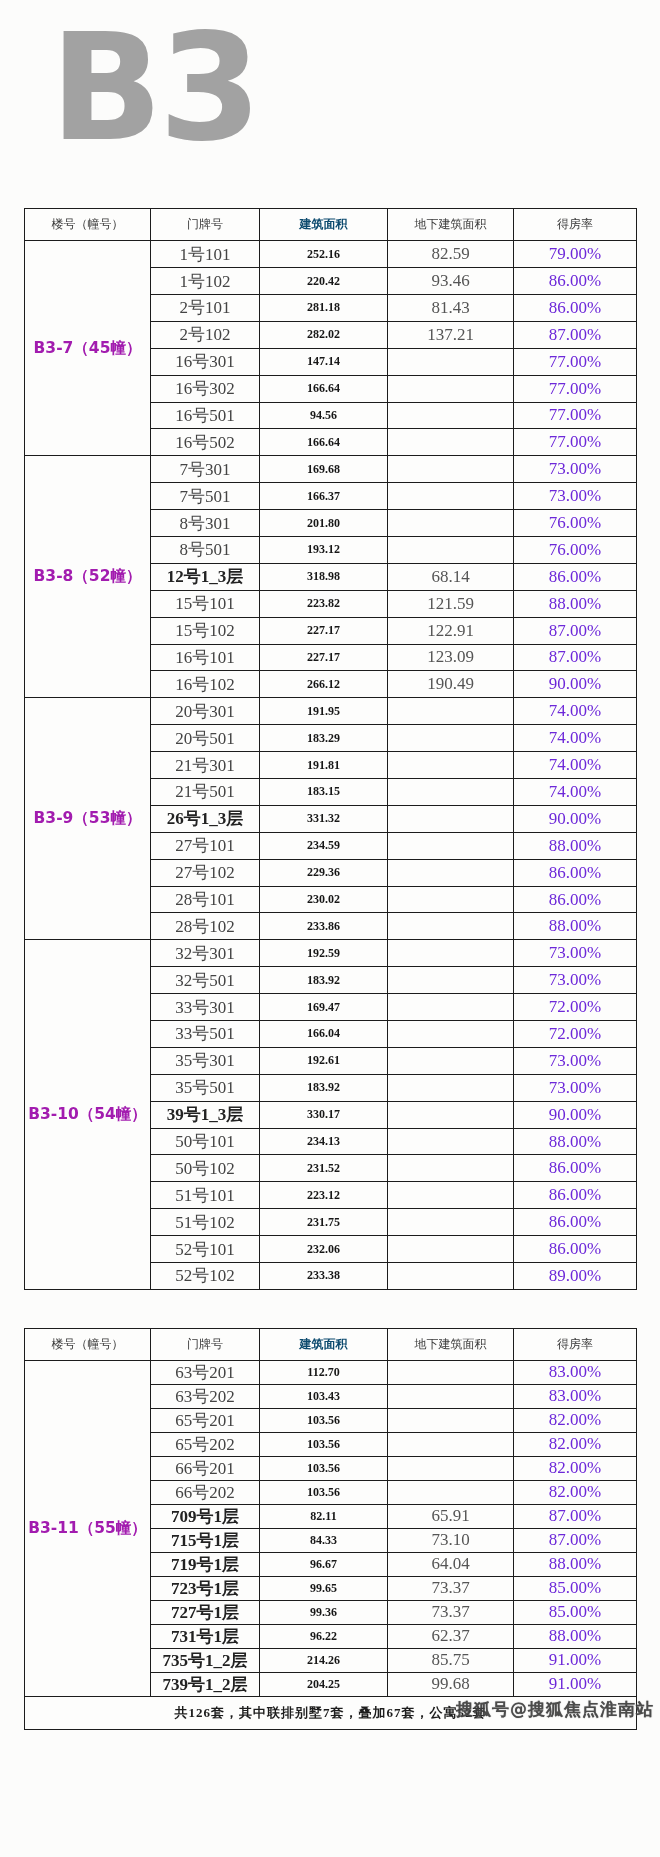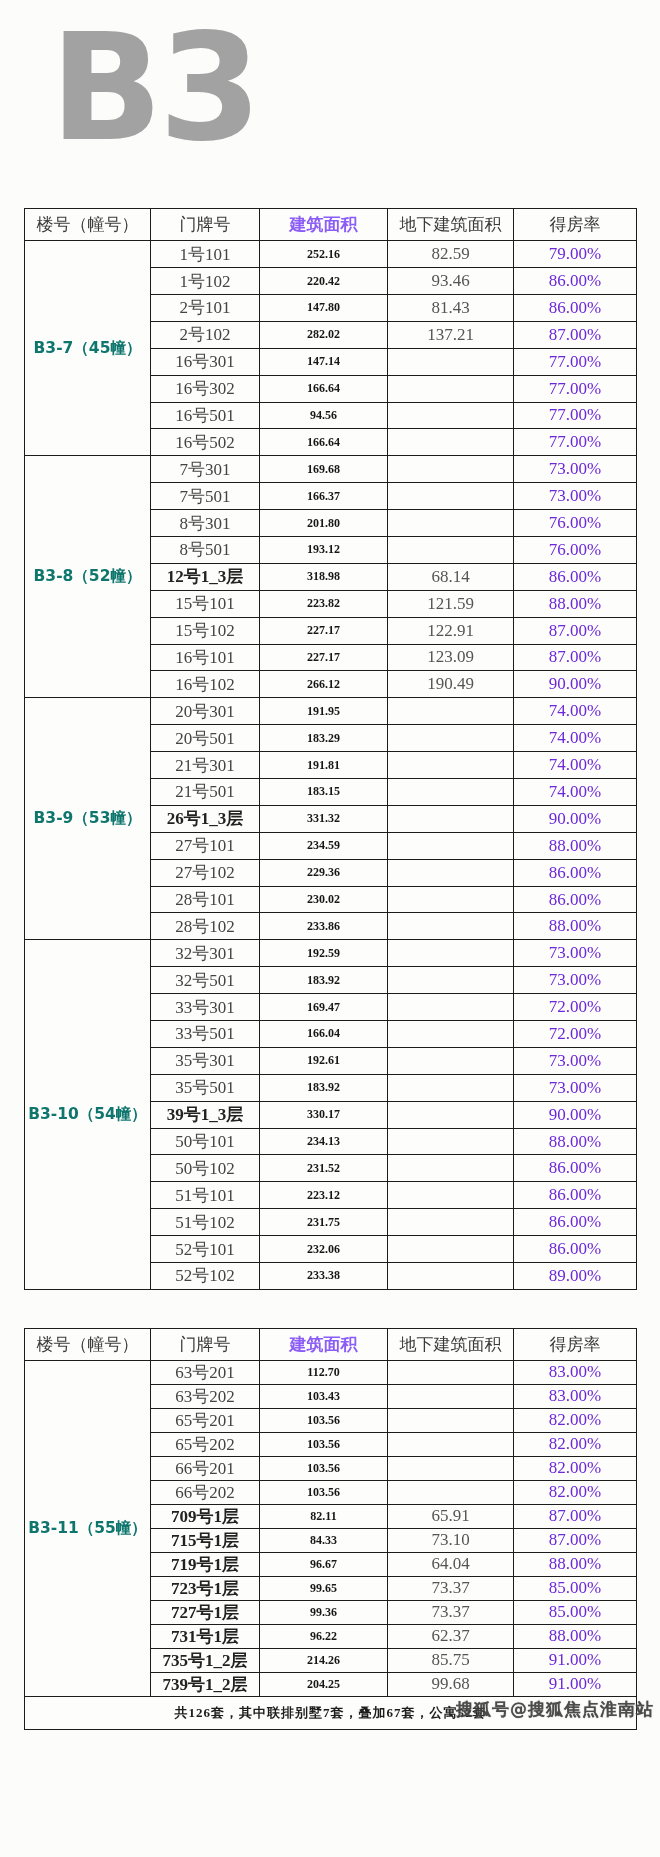--- a/index.html
+++ b/index.html
@@ -41,30 +41,30 @@
     vertical-align: middle;
     padding: 0 2px;
     font-size: 17px;
     white-space: nowrap;
     overflow: hidden;
   }
   th {
     height: 32px;
     font-weight: normal;
     color: #3a3a3a;
-    font-size: 17px;
-  }
-  th.bold { font-weight: bold; color: #8b5cf6; font-family: Liberation Serif, serif; }
+    font-size: 12px;
+  }
+  th.bold { font-weight: bold; color: #0c4a6e; font-family: Liberation Serif, serif; }
   .t1 td { height: 26.9px; }
   .t2 td { height: 16px; }
   td.group-cell {
     font-family: "DejaVu Sans", sans-serif;
     font-size: 15.5px;
     font-weight: 600;
-    color: #0f766e;
+    color: #a21caf;
     letter-spacing: 0;
     margin-left: 17px;
   }
   td.door-cell { color: #444; font-size: 17px; }
   td.door-cell.bold { font-weight: bold; color: #222; }
   td.area-cell { font-weight: bold; color: #171717; font-size: 12px; }
   td.basement-cell { color: #555; }
   td.rate-cell { color: #6d28d9; }
   td.footer-cell {
     height: 33px;
@@ -117,21 +117,21 @@
         <td class="rate-cell">79.00%</td>
       </tr>
       <tr>
         <td class="door-cell">1号102</td>
         <td class="area-cell">220.42</td>
         <td class="basement-cell">93.46</td>
         <td class="rate-cell">86.00%</td>
       </tr>
       <tr>
         <td class="door-cell">2号101</td>
-        <td class="area-cell">147.80</td>
+        <td class="area-cell">281.18</td>
         <td class="basement-cell">81.43</td>
         <td class="rate-cell">86.00%</td>
       </tr>
       <tr>
         <td class="door-cell">2号102</td>
         <td class="area-cell">282.02</td>
         <td class="basement-cell">137.21</td>
         <td class="rate-cell">87.00%</td>
       </tr>
       <tr>

